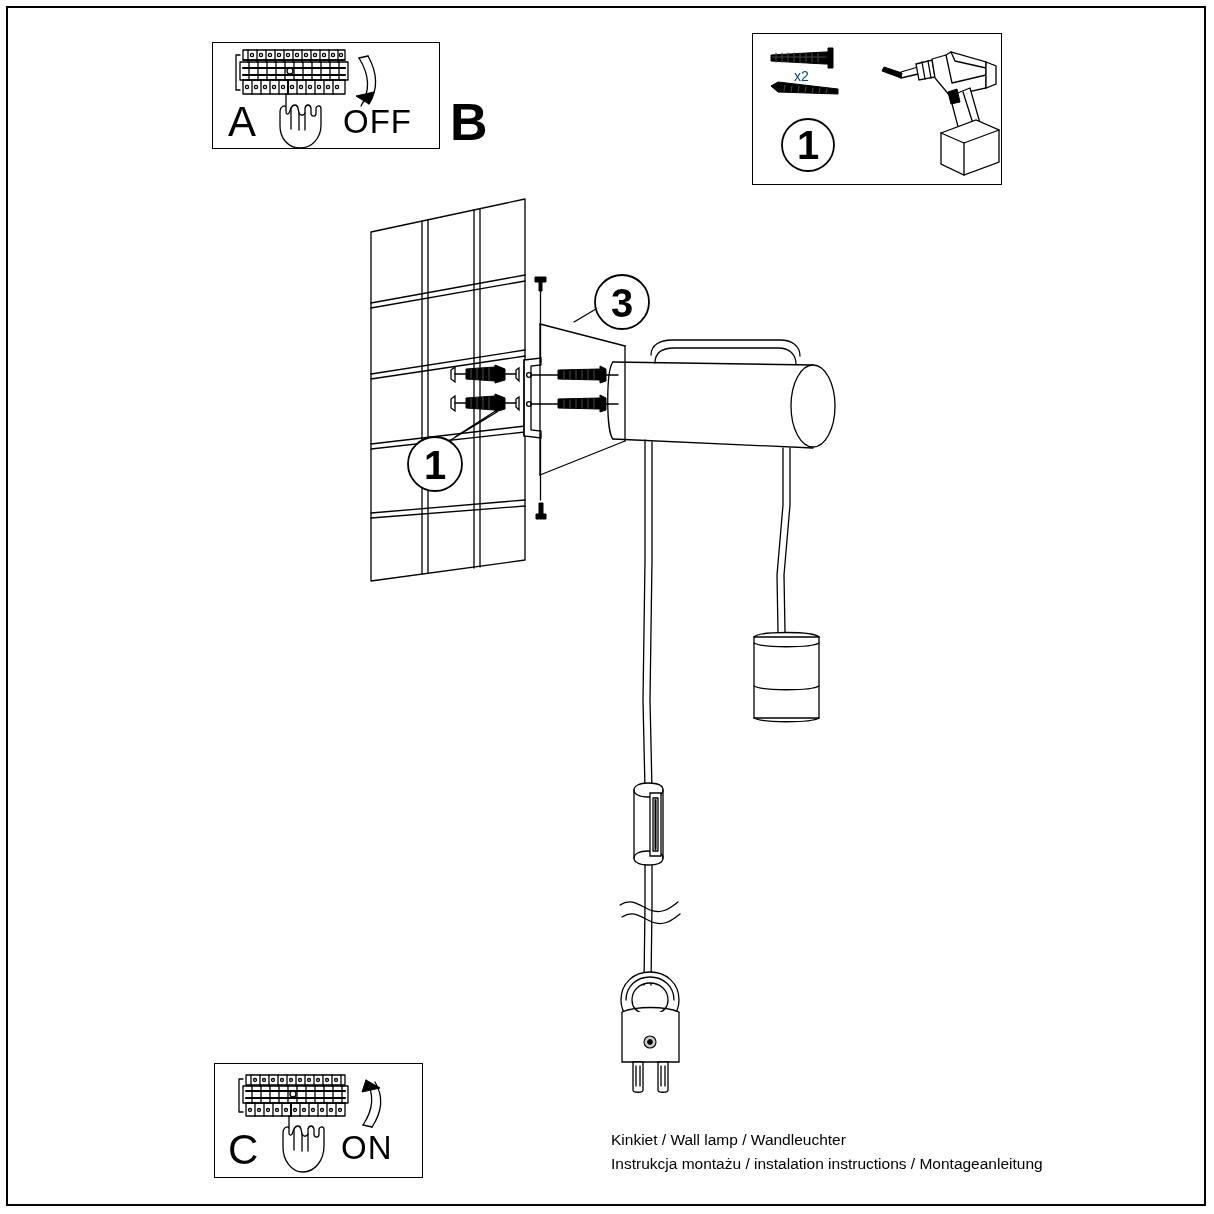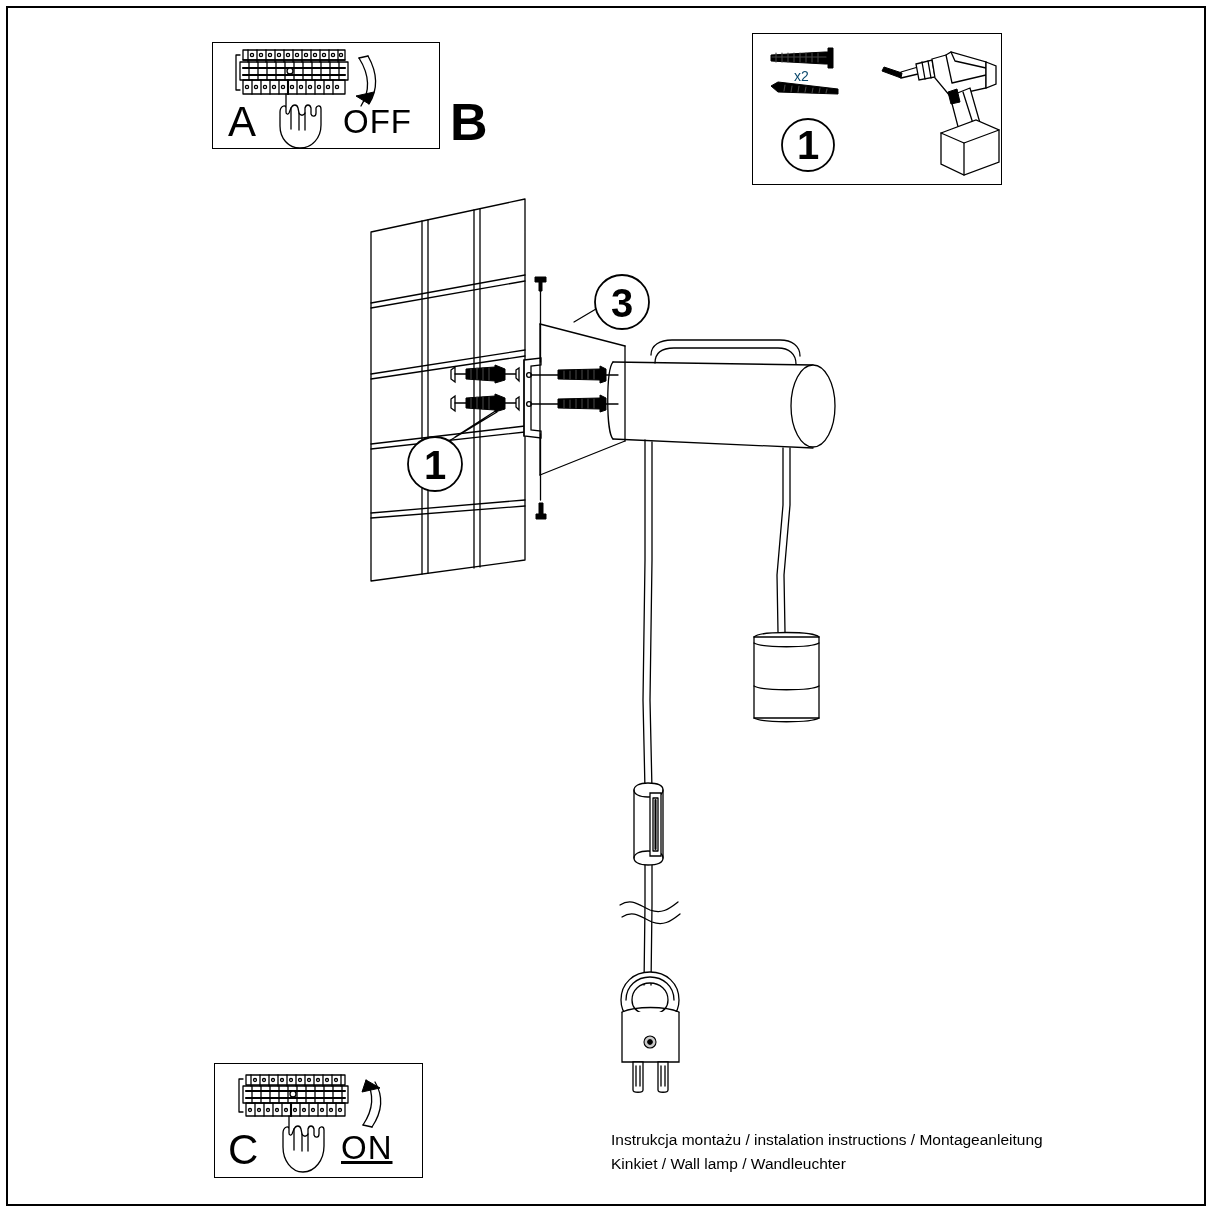--- a/index.html
+++ b/index.html
@@ -27,21 +27,21 @@
   }
   .letter-a{left:228px;top:101px;}
   .letter-b{left:450px;top:96px;font-weight:700;font-size:52px;}
   .letter-c{left:228px;top:1129px;}
 
   .onoff{
     position:absolute;font-size:33px;font-weight:400;color:#000;
     letter-spacing:1px;font-family:"Liberation Sans", sans-serif;
   }
   .off-label{left:343px;top:103px;}
-  .on-label{left:341px;top:1129px;text-decoration:underline;}
+  .on-label{left:341px;top:1129px;}
 
   .x2-label{
     position:absolute;left:794px;top:68px;font-size:14px;color:#0c4a6e;
     font-family:"Liberation Sans", sans-serif;
   }
 
   .footer-text{
     position:absolute;left:611px;top:1128px;
     font-size:15.5px;color:#000;line-height:1.55;
     font-family:"Liberation Sans", sans-serif;white-space:nowrap;
@@ -64,22 +64,22 @@
   <div class="step-letter letter-b">B</div>
 
   <div class="panel panel-c"></div>
   <div class="step-letter letter-c">C</div>
   <div class="onoff on-label">ON</div>
 
   <div class="panel panel-1"></div>
   <div class="x2-label">x2</div>
 
   <div class="footer-text">
+    <div>Kinkiet / Wall lamp / Wandleuchter</div>
     <div>Instrukcja montażu / instalation instructions / Montageanleitung</div>
-    <div>Kinkiet / Wall lamp / Wandleuchter</div>
   </div>
 
   <svg class="svg-layer" viewBox="0 0 1214 1214" xmlns="http://www.w3.org/2000/svg">
     <defs>
       <style>
         .ln{fill:none;stroke:#000;stroke-width:1.3;stroke-linejoin:round;stroke-linecap:round;}
         .ln-t{fill:none;stroke:#444;stroke-width:1.1;stroke-linejoin:round;stroke-linecap:round;}
         .ln-h{fill:none;stroke:#000;stroke-width:2.1;stroke-linejoin:round;stroke-linecap:round;}
         .fl-b{fill:#000;stroke:#000;stroke-width:1;}
         .fl-w{fill:#fff;stroke:#000;stroke-width:1.3;}

